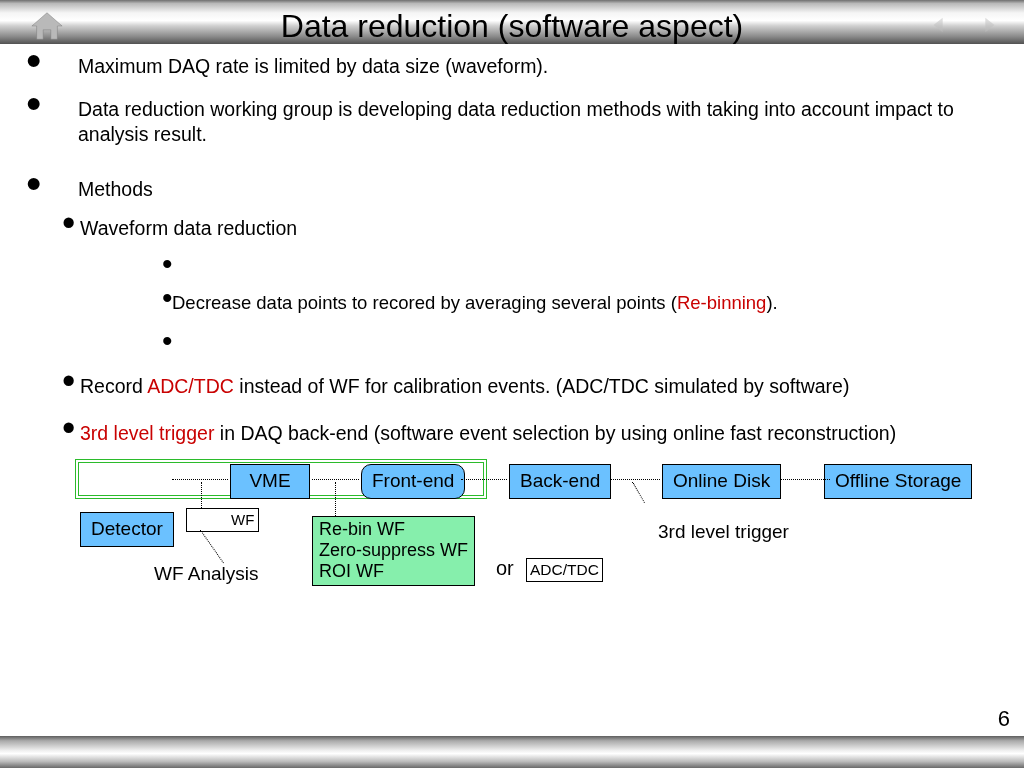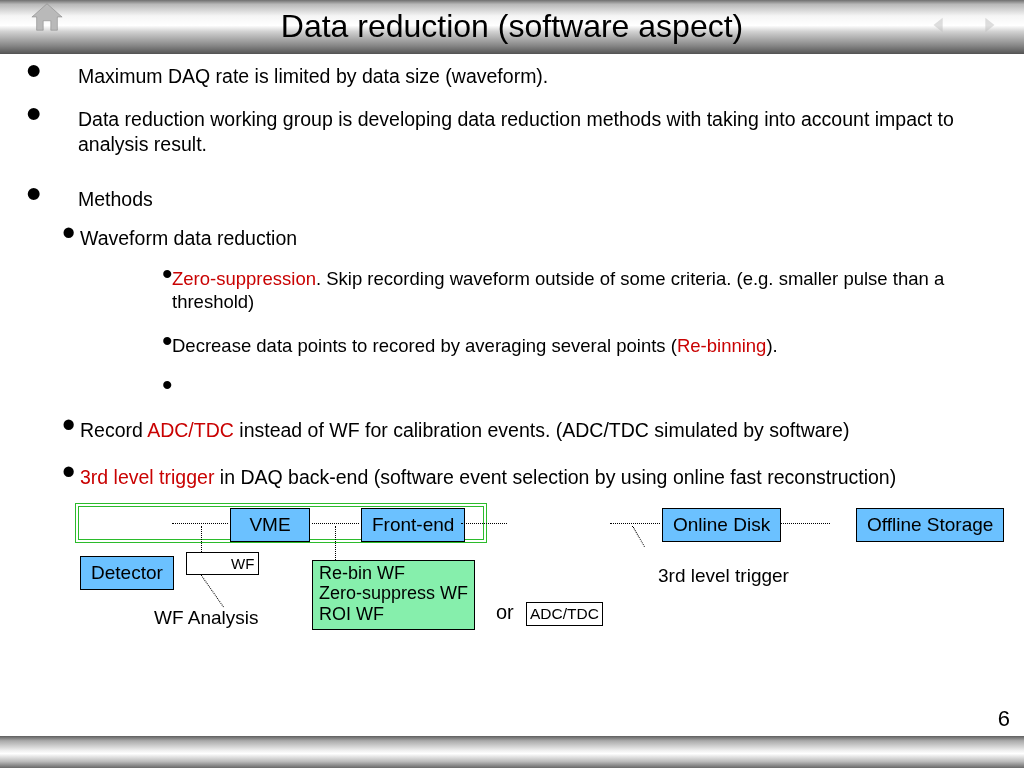--- a/index.html
+++ b/index.html
@@ -5,25 +5,25 @@
   * { margin: 0; padding: 0; box-sizing: border-box; }
   body {
     width: 1024px;
     height: 768px;
     font-family: Arial, Helvetica, sans-serif;
     background: #fff;
     position: relative;
     overflow: hidden;
   }
   .topbar {
-    height: 54px;
+    height: 44px;
     background: linear-gradient(to bottom, #6f6f6f 0%, #b8b8b8 8%, #f5f5f5 30%, #ffffff 48%, #d0d0d0 60%, #8a8a8a 85%, #5a5a5a 100%);
     border-bottom: 1px solid #555;
     display: flex;
-    align-items: flex-start;
+    align-items: flex-end;
     position: relative;
   }
   .home-icon {
     width: 38px; height: 34px;
     margin-left: 28px;
     position: relative;
   }
   .home-icon svg { width: 100%; height: 100%; }
   .title {
     position: absolute;
@@ -163,23 +163,20 @@
     <div class="txt">Methods</div>
   </div>
 
   <div class="b2" style="margin-top:12px">
     <div class="dot">•</div>
     <div class="txt">Waveform data reduction</div>
   </div>
 
   <div class="b3" style="margin-top:16px">
     <div class="dot">•</div>
-    <div class="txt">
-      <span class="red">Zero-suppression</span><span>. Skip recording waveform outside of some criteria. (e.g. smaller pulse than a threshold)</span>
-    </div>
   </div>
 
   <div class="b3" style="margin-top:20px">
     <div class="dot">•</div>
     <div class="txt">
       <span>Decrease data points to recored by averaging several points (</span><span class="red">Re-binning</span><span>).</span>
     </div>
   </div>
 
   <div class="b3" style="margin-top:20px">
@@ -199,23 +196,24 @@
       <span class="red">3rd level trigger</span><span> in DAQ back-end (software event selection by using online fast reconstruction)</span>
     </div>
   </div>
 
   <div class="diagram">
     <div class="greenbox" style="left:-5px; top:-5px; width:412px; height:40px;"></div>
     <div class="greenbox" style="left:-2px; top:-2px; width:406px; height:34px;"></div>
 
     <div class="box" style="left:0; top:0;margin-top:48px;">Detector</div>
     <div class="box" style="left:150px; top:0; width:80px;">VME</div>
-    <div class="box" style="left:281px; top:0;">Front-end</div>
+    <div class="box" style="left:281px; top:0;border-radius:10px;">Front-end</div>
+    <div class="box" style="left:429px; top:0;">Back-end</div>
     <div class="box" style="left:582px; top:0;">Online Disk</div>
-    <div class="box" style="left:776px; top:0;text-align:right;">Offline Storage</div>
+    <div class="box" style="left:744px; top:0;text-align:right;">Offline Storage</div>
 
     <div class="dashline" style="left:92px; top:15px; width:56px;"></div>
     <div class="dashline" style="left:232px; top:15px; width:47px;"></div>
     <div class="dashline" style="left:381px; top:15px; width:46px;"></div>
     <div class="dashline" style="left:530px; top:15px; width:50px;"></div>
     <div class="dashline" style="left:700px; top:15px; width:50px;"></div>
 
     <div class="wfb" style="left:106px; top:44px;padding-left:44px;">WF</div>
     <div class="dashline-v" style="left:121px; top:18px; height:26px;"></div>
     <div class="dashline" style="left:121px; top:66px; width:40px; transform:rotate(55deg); transform-origin:left top;"></div>

